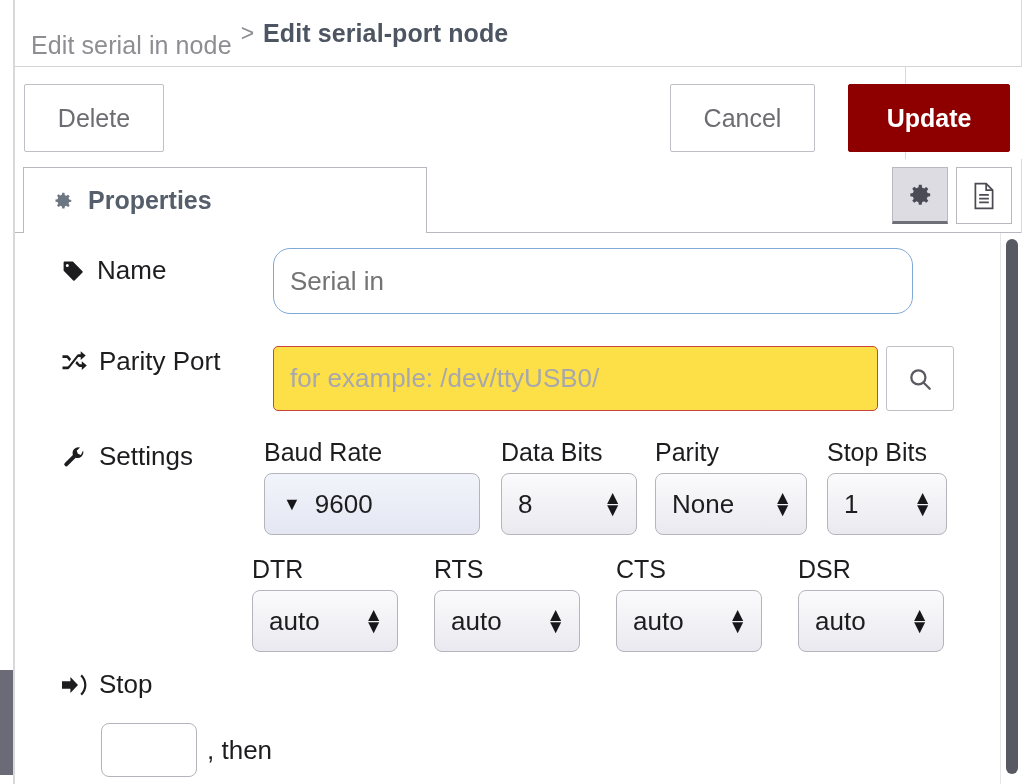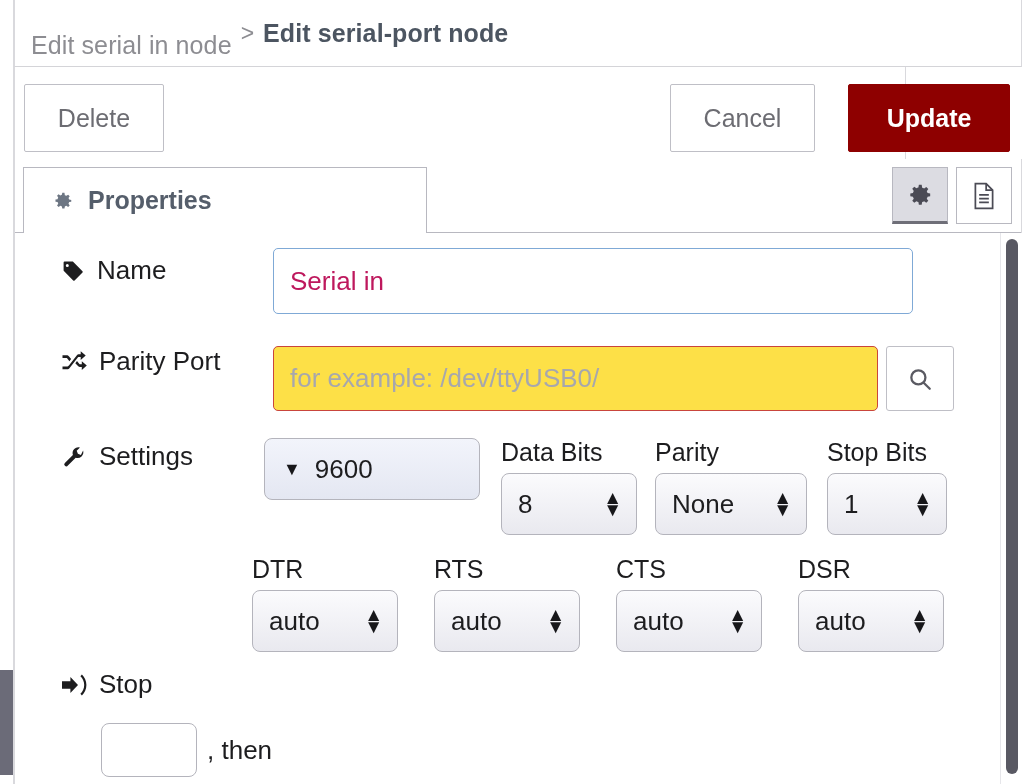--- a/index.html
+++ b/index.html
@@ -210,25 +210,25 @@
   
   .row-name { left: 46px; top: 22px; }
   .input-name {
     position: absolute;
     left: 258px;
     top: 15px;
     width: 640px;
     height: 66px;
     box-sizing: border-box;
     border: 1px solid #7fa9d6;
-    border-radius: 5px;
+    border-radius: 17px;
     background: #ffffff;
     font-family: "Liberation Sans", sans-serif;
     font-size: 26px;
-    color: #be185d;
+    color: #737373;
     padding: 0 16px;
     outline: none;
   }
 
   
   .row-port { left: 46px; top: 113px; }
   .input-port {
     position: absolute;
     left: 258px;
     top: 113px;
@@ -464,20 +464,21 @@
         <span>
           <svg class="svg-ico" width="26" height="24" viewBox="0 0 24 24" fill="#1d1d1f">
             <path d="M21.1 5.6a5.8 5.8 0 01-7.4 7.1L5.9 20.5a2 2 0 11-2.8-2.8l7.8-7.8A5.8 5.8 0 0118 2.5l-3.3 3.3 1.2 3 3 1.2z"></path>
           </svg>
         </span>
         <span class="lbl-text">Settings</span>
       </span>
     </div>
 
     <div class="ctl-group" style="left:249px; top:205px; width:216px;">
+      <div class="ctl-caption">Baud Rate</div>
       <div class="select-box wide" style="width:216px;">
         <span class="tri-left">▼</span>
         <span class="val">9600</span>
       </div>
     </div>
 
     <div class="ctl-group" style="left:486px; top:205px; width:136px;">
       <div class="ctl-caption">Data Bits</div>
       <div class="select-box" style="width:136px;">
         <span class="val">8</span>

